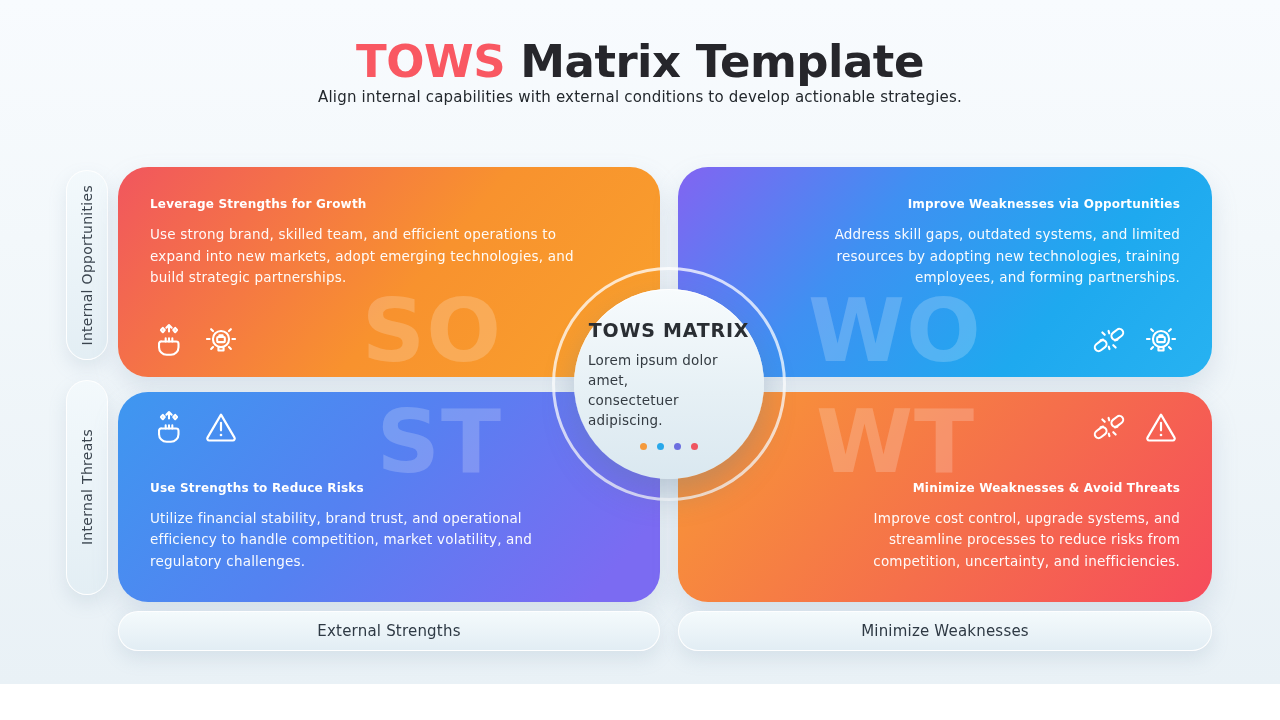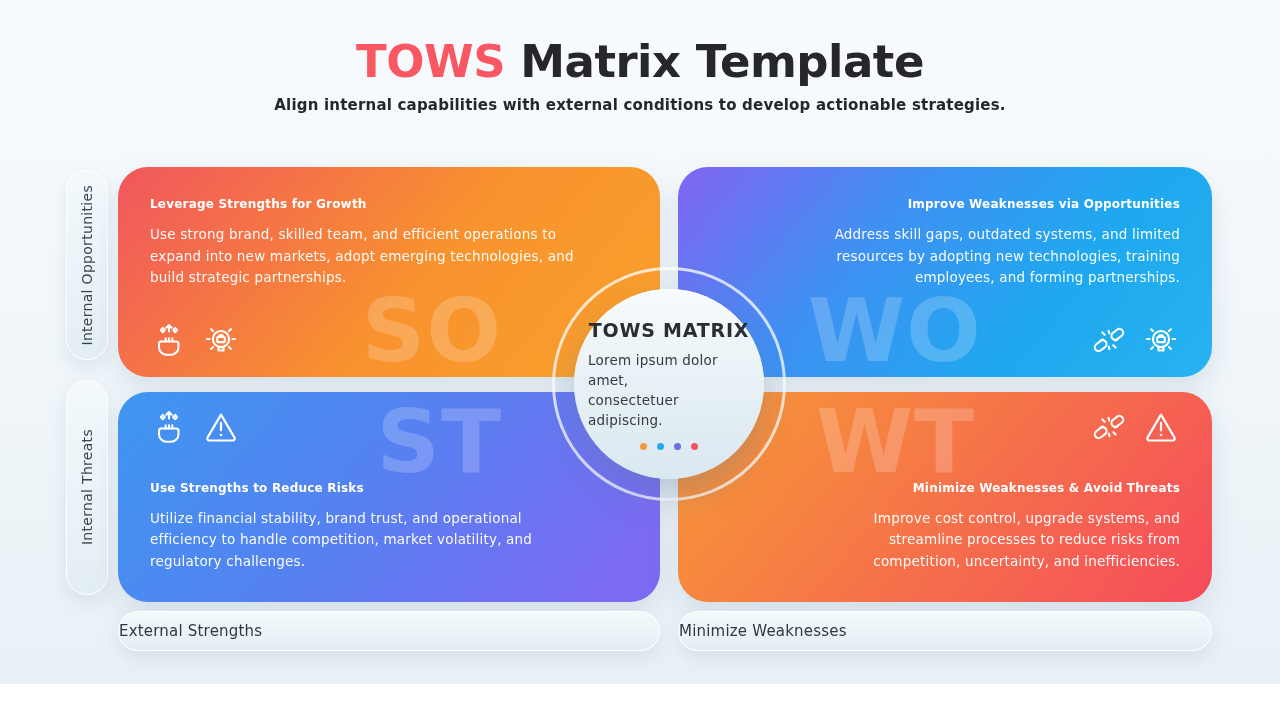--- a/index.html
+++ b/index.html
@@ -6,21 +6,21 @@
   html,body { width:1280px; height:720px; }
   body { font-family:"DejaVu Sans","Liberation Sans",sans-serif; }
 
   .stage { position:relative; width:1280px; height:684px; overflow:hidden;
            background:linear-gradient(180deg,#F8FBFE 0%,#F3F8FB 35%,#E9F1F6 100%); }
 
   
   .header { position:absolute; top:36px; left:0; width:100%; text-align:center; }
   .title { font-size:45px; font-weight:800; letter-spacing:-0.5px; color:#26262B; line-height:1.15; }
   .title .accent { font-weight:800; }
-  .subtitle { margin-top:8px; font-size:15px; font-weight:700; color:#23282D; letter-spacing:0.2px; }
+  .subtitle { font-size:15px; font-weight:400; color:#23282D; letter-spacing:0.2px; }
 
   
   .rail { position:absolute; left:66px; width:42px; border-radius:21px;
           background:linear-gradient(180deg,#F3F9FC 0%,#E3EEF4 100%);
           border:1px solid rgba(255,255,255,0.95);
           box-shadow:0 8px 18px rgba(125,155,180,0.18);
           display:flex; align-items:center; justify-content:center; }
   .rail-top { top:170px; height:190px; }
   .rail-bottom { top:380px; height:215px; }
   .vtext { writing-mode:vertical-rl; transform:rotate(180deg); font-size:14px;
@@ -73,21 +73,21 @@
   .circle h3 { font-size:19px; font-weight:800; letter-spacing:0.8px; color:#2A2E33; }
   .circle p { margin-top:9px; font-size:13.5px; line-height:20px; color:#343B42; letter-spacing:0.2px; }
   .dots { margin-top:13px; display:flex; gap:10px; }
   .dot { width:7px; height:7px; border-radius:50%; display:inline-block; }
 
   
   .pill { position:absolute; top:611px; height:40px; border-radius:20px;
           background:linear-gradient(180deg,#F4FAFC 0%,#E2EDF4 100%);
           border:1px solid rgba(255,255,255,0.95);
           box-shadow:0 8px 18px rgba(125,155,180,0.18);
-          display:flex; align-items:center; 
+          display:flex; align-items:center; justify-content:center;
           font-size:15px; color:#2E3944; letter-spacing:0.2px; }
   .pill-left { left:118px; width:542px; }
   .pill-right { left:678px; width:534px; }
 </style>
 </head>
 <body>
 
 <div class="stage">
 
   <div class="header">

